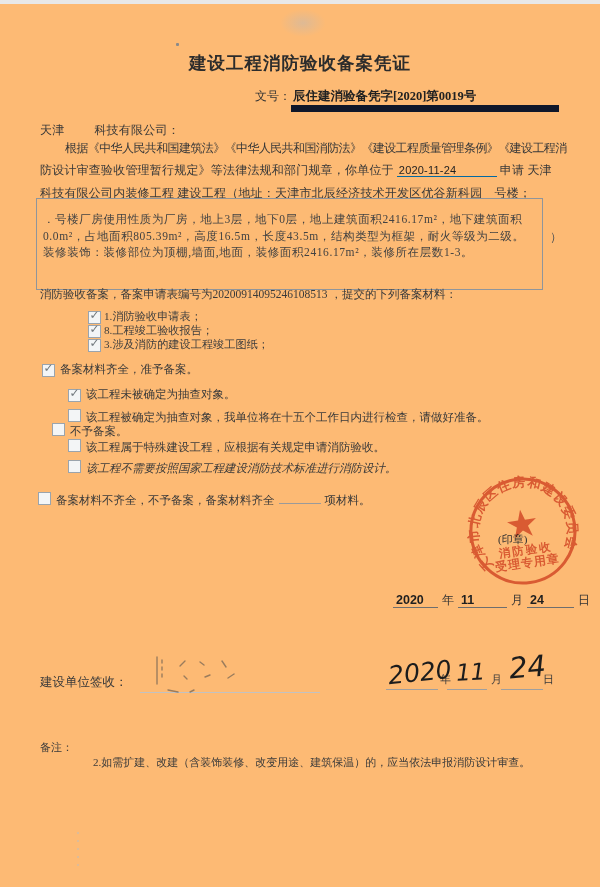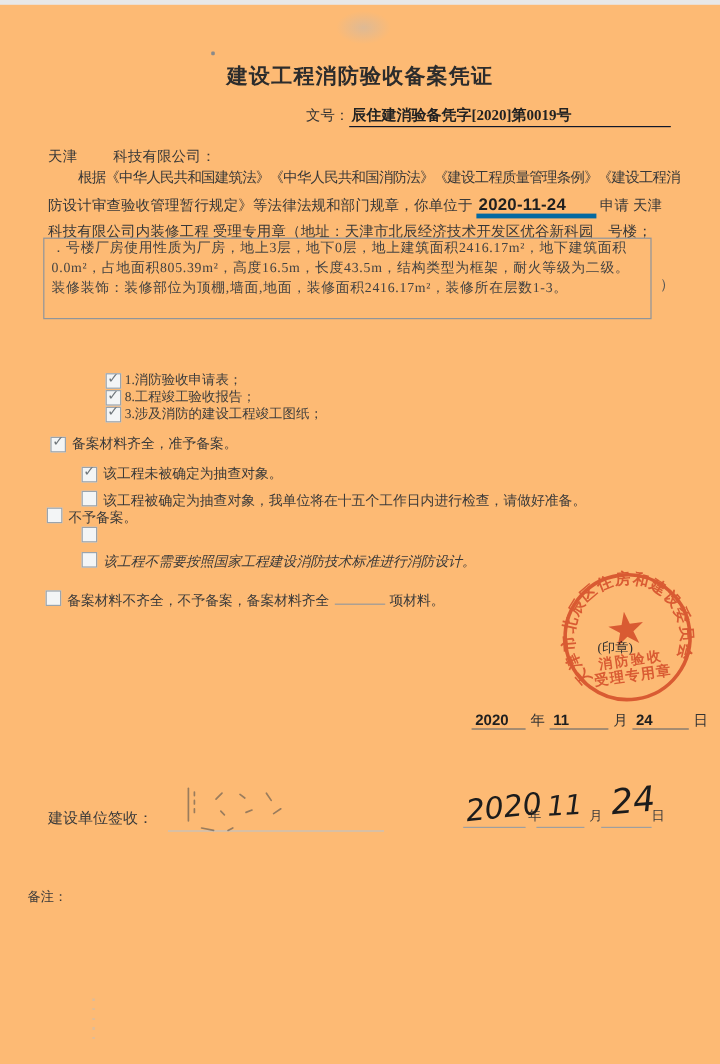--- a/index.html
+++ b/index.html
@@ -13,36 +13,36 @@
     color:#3a3a3a;
   }
   .abs{position:absolute;white-space:nowrap;}
   .title{
     left:0;right:0;top:47px;text-align:center;
     font-size:17.5px;font-weight:bold;color:#2c2c2c;letter-spacing:1px;
   }
   .docno{left:255px;top:84px;font-size:12px;color:#333;}
   .docno .val{
     display:inline-block;width:266px;
-    border-bottom:1px solid #0f172a;
+    border-bottom:7px solid #0f172a;
     font-weight:bold;color:#222;font-size:12.5px;padding-left:2px;
   }
   .para-line{font-size:12px;color:#383838;letter-spacing:0.2px;}
   .tight{letter-spacing:-0.6px;}
   .gap-redact{display:inline-block;width:30px;}
   .fill-date{
     display:inline-block;width:98px;margin:0 3px;
-    border-bottom:4px solid #0369a1;
+    border-bottom:1px solid #0369a1;
     font-family:"Liberation Sans","DejaVu Sans",sans-serif;
-    font-weight:bold;font-size:14px;color:#1f1f1f;padding-left:2px;
+    font-weight:normal;font-size:11px;color:#1f1f1f;padding-left:2px;
   }
   .project-box{
     left:36px;top:194px;width:493px;height:66px;
     border:1px solid #8f959b;
-    padding:0 6px;
+    padding:12px 6px;
     font-size:11.5px;line-height:16.5px;color:#424242;
     white-space:normal;letter-spacing:0.6px;
   }
   .close-paren{left:550px;top:225px;font-size:12px;color:#555;}
   .filing-line{left:40px;top:283px;font-size:11.5px;color:#3a3a3a;}
   .cb{
     display:inline-block;width:11px;height:11px;
     border:1px solid #9aa4ad;background:#f3f5f6;
     vertical-align:-1px;line-height:10px;text-align:center;
   }
@@ -102,50 +102,51 @@
     <span>文号：</span><span class="val">辰住建消验备凭字[2020]第0019号</span>
   </div>
 
   <div class="abs para-line" style="left:40px;top:118px;">
     <span>天津</span><span class="gap-redact"></span><span>科技有限公司：</span>
   </div>
   <div class="abs para-line tight" style="left:65px;top:136px;">根据《中华人民共和国建筑法》《中华人民共和国消防法》《建设工程质量管理条例》《建设工程消</div>
   <div class="abs para-line" style="left:40px;top:158px;">
     <span>防设计审查验收管理暂行规定》等法律法规和部门规章，你单位于</span><span class="fill-date">2020-11-24</span><span>申请 天津</span>
   </div>
-  <div class="abs para-line" style="left:40px;top:181px;">科技有限公司内装修工程 受理专用章（地址：天津市北辰经济技术开发区优谷新科园　号楼；</div>
+  <div class="abs para-line" style="left:40px;top:181px;">科技有限公司内装修工程 建设工程（地址：天津市北辰经济技术开发区优谷新科园　号楼；</div>
 
   <div class="abs project-box">．号楼厂房使用性质为厂房，地上3层，地下0层，地上建筑面积2416.17m²，地下建筑面积0.0m²，占地面积805.39m²，高度16.5m，长度43.5m，结构类型为框架，耐火等级为二级。装修装饰：装修部位为顶棚,墙面,地面，装修面积2416.17m²，装修所在层数1-3。</div>
   <div class="abs close-paren">）</div>
 
+  <div class="abs filing-line">消防验收备案，备案申请表编号为20200914095246108513 ，提交的下列备案材料：</div>
 
   <div class="abs mat-row" style="top:305px;">
     <span class="cb"><span class="mark">✓</span></span><span class="lbl">1.消防验收申请表；</span>
   </div>
   <div class="abs mat-row" style="top:319px;">
     <span class="cb"><span class="mark">✓</span></span><span class="lbl">8.工程竣工验收报告；</span>
   </div>
   <div class="abs mat-row" style="top:333px;">
     <span class="cb"><span class="mark">✓</span></span><span class="lbl">3.涉及消防的建设工程竣工图纸；</span>
   </div>
 
   <div class="abs dec-row" style="left:42px;top:358px;">
     <span class="cb"><span class="mark">✓</span></span><span class="lbl">备案材料齐全，准予备案。</span>
   </div>
   <div class="abs dec-row" style="left:68px;top:383px;">
     <span class="cb"><span class="mark">✓</span></span><span class="lbl">该工程未被确定为抽查对象。</span>
   </div>
   <div class="abs dec-row" style="left:68px;top:405px;">
     <span class="cb"></span><span class="lbl">该工程被确定为抽查对象，我单位将在十五个工作日内进行检查，请做好准备。</span>
   </div>
-  <div class="abs dec-row" style="left:39px;top:419px;">
+  <div class="abs dec-row" style="left:52px;top:419px;">
     <span class="cb"></span><span class="lbl">不予备案。</span>
   </div>
   <div class="abs dec-row" style="left:68px;top:435px;">
-    <span class="cb"></span>
+    <span class="cb"></span><span class="lbl">该工程属于特殊建设工程，应根据有关规定申请消防验收。</span>
   </div>
   <div class="abs dec-row" style="left:68px;top:456px;font-style:italic;">
     <span class="cb"></span><span class="lbl">该工程不需要按照国家工程建设消防技术标准进行消防设计。</span>
   </div>
   <div class="abs dec-row" style="left:38px;top:488px;">
     <span class="cb"></span><span class="lbl">备案材料不齐全，不予备案，备案材料齐全</span><span class="blank-line"></span><span>项材料。</span>
   </div>
 
   <div class="abs seal-note">(印章)</div>
   <svg class="abs stamp" viewBox="0 0 130 130" width="130" height="130">
@@ -187,15 +188,16 @@
   <span class="abs hw" style="left:388px;top:654px;font-size:25px;transform:rotate(-6deg);">2020</span>
   <span class="abs hd-lab" style="left:440px;top:668px;">年</span>
   <span class="abs hw" style="left:456px;top:655px;font-size:23px;transform:rotate(-3deg);">11</span>
   <span class="abs hd-lab" style="left:491px;top:668px;">月</span>
   <span class="abs hw" style="left:509px;top:646px;font-size:29px;transform:rotate(-5deg);">24</span>
   <span class="abs hd-lab" style="left:543px;top:668px;">日</span>
   <div class="abs hw-ul" style="left:386px;top:684px;width:52px;"></div>
   <div class="abs hw-ul" style="left:447px;top:684px;width:40px;"></div>
   <div class="abs hw-ul" style="left:501px;top:684px;width:42px;"></div>
 
-  <div class="abs notes" style="left:23px;top:736px;">备注：</div>
+  <div class="abs notes" style="left:40px;top:736px;">备注：</div>
+  <div class="abs notes" style="left:93px;top:751px;">2.如需扩建、改建（含装饰装修、改变用途、建筑保温）的，应当依法申报消防设计审查。</div>
 
 </div>
 
 </body></html>

